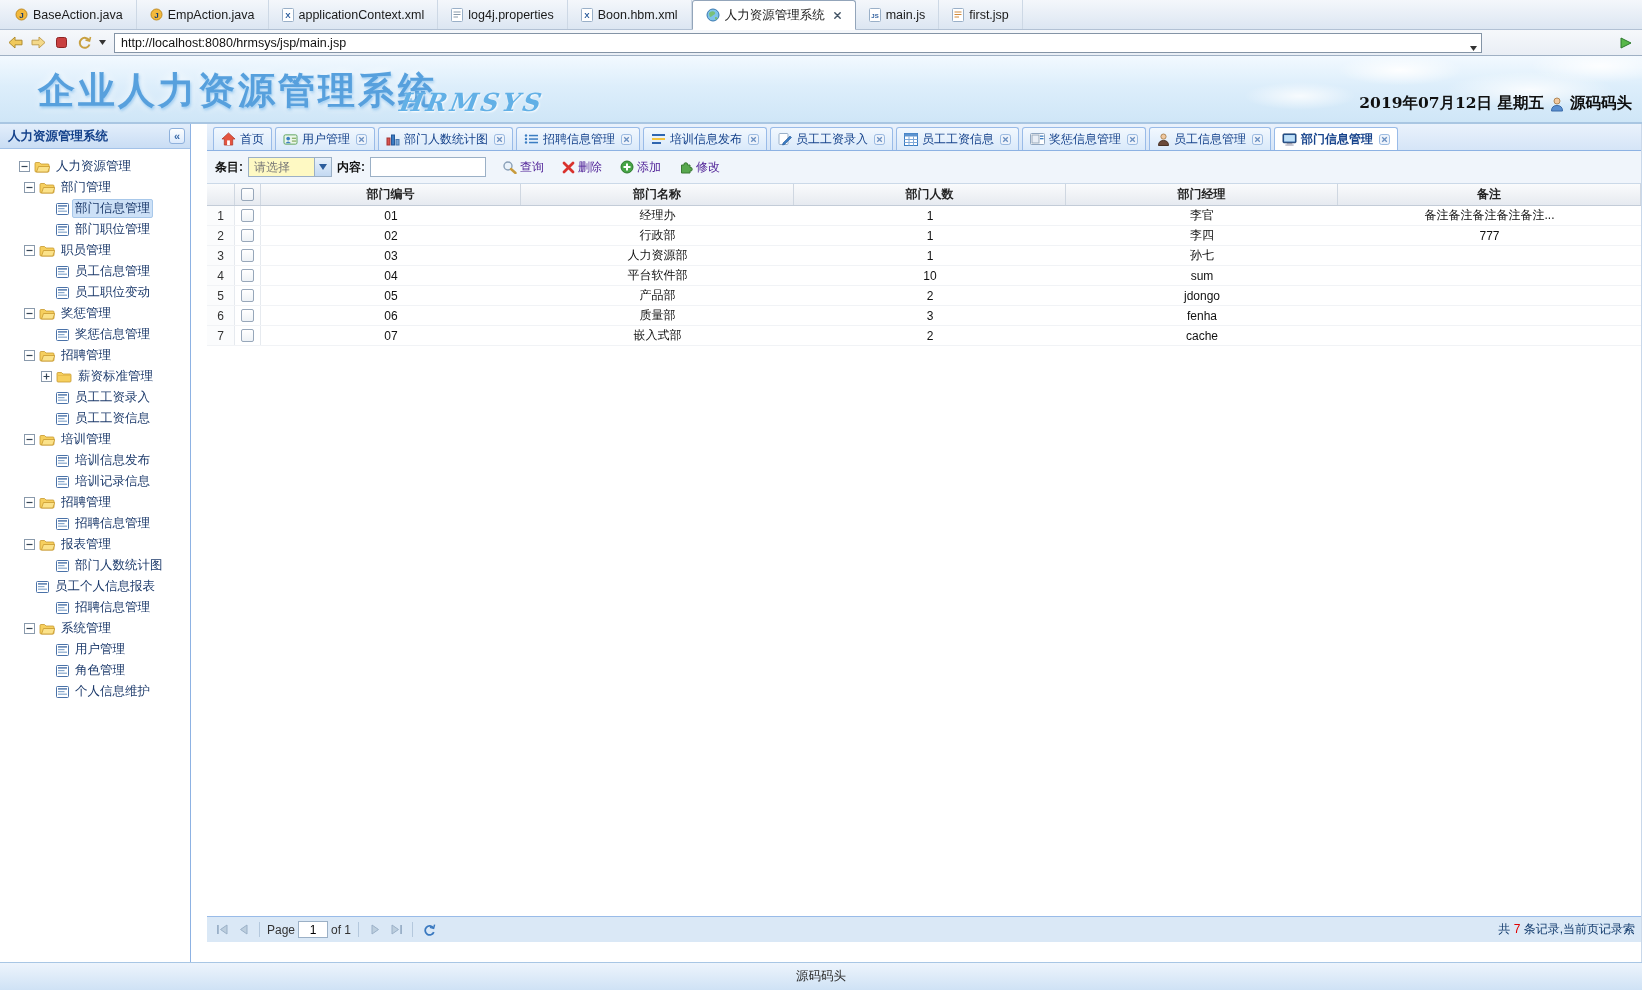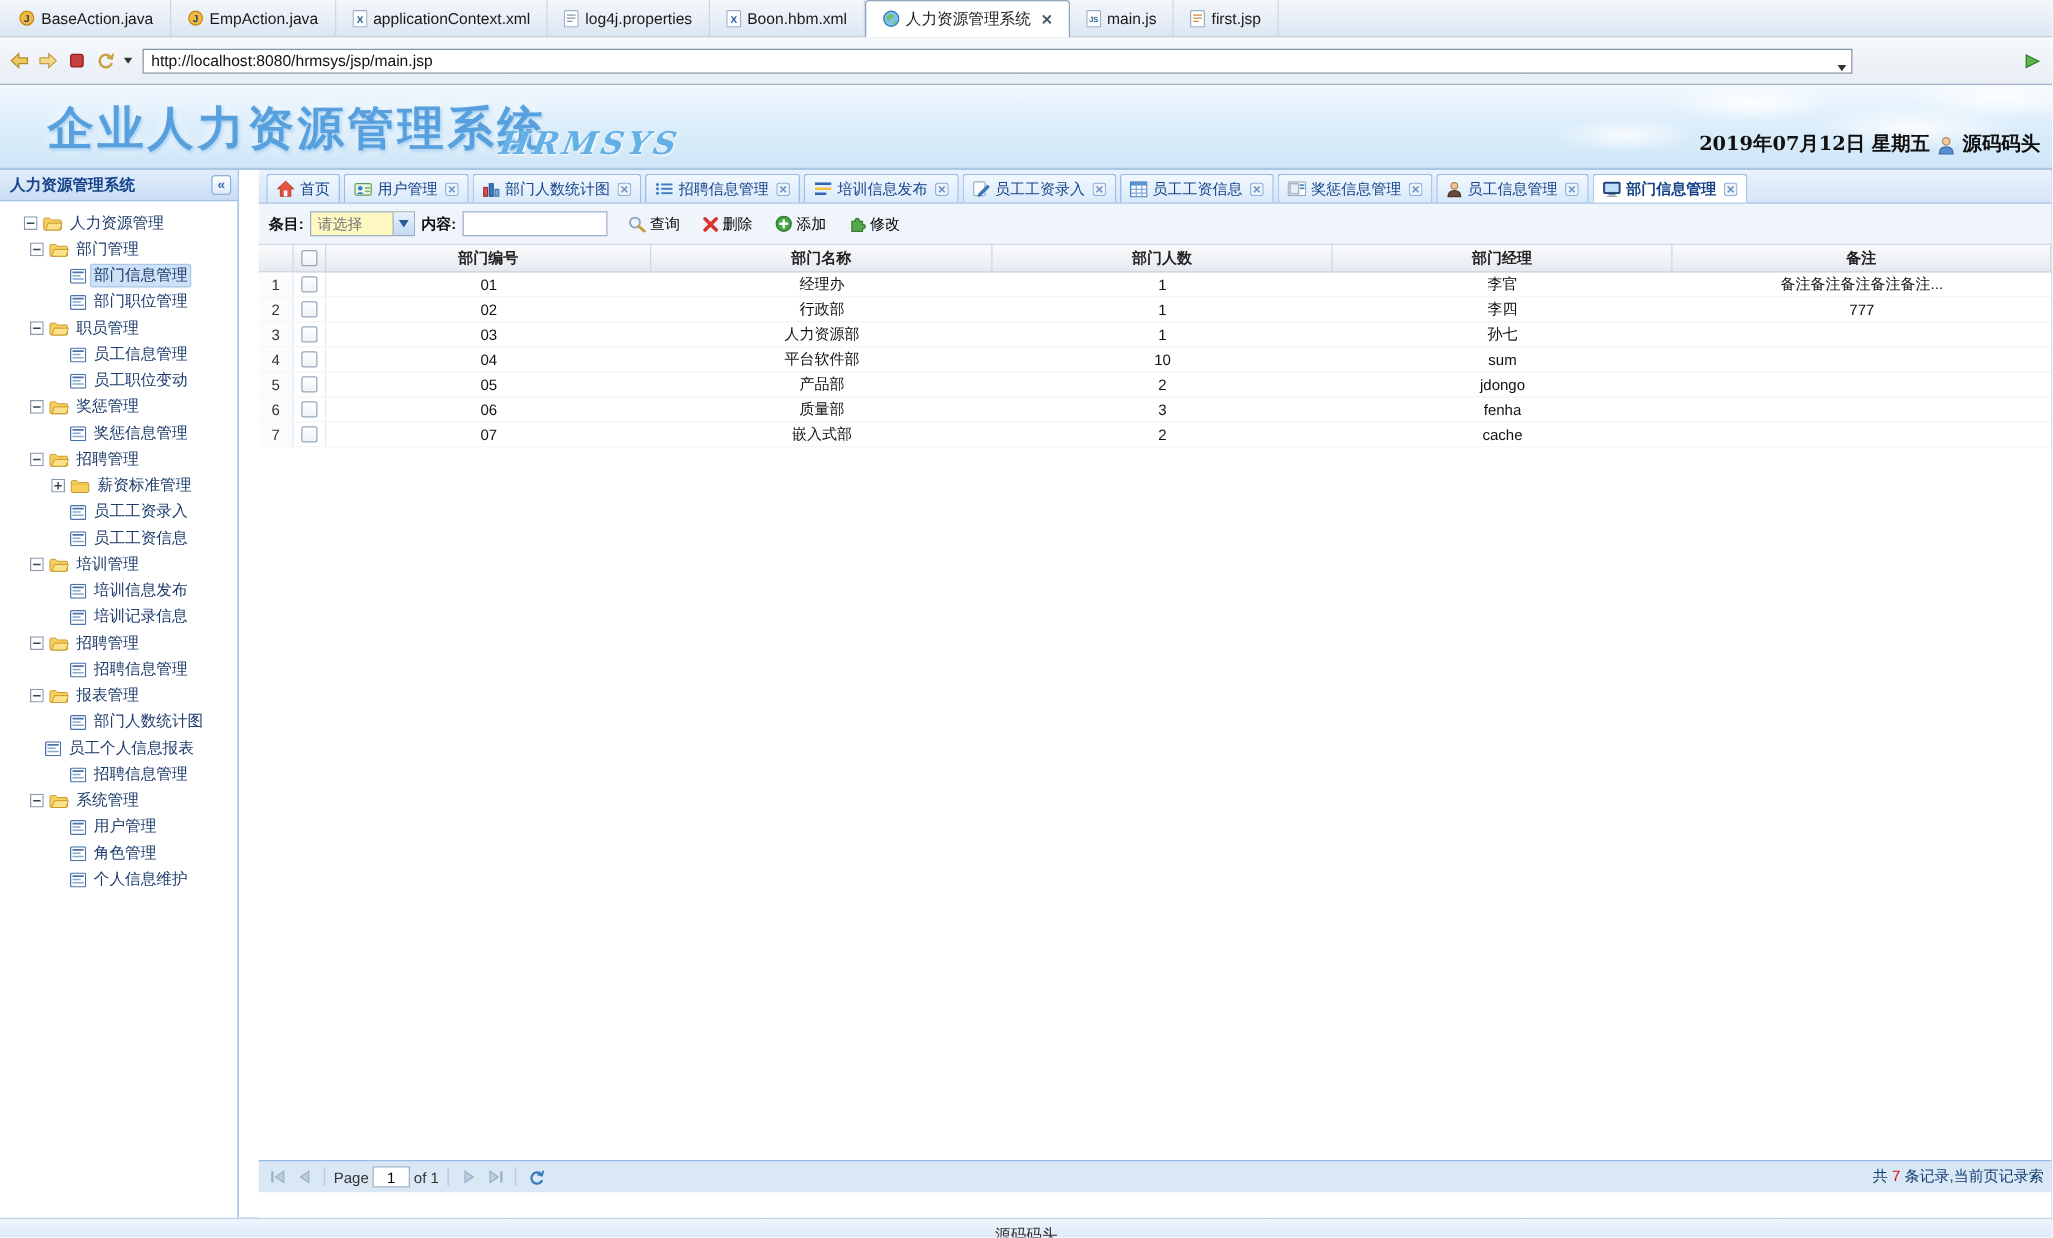--- a/index.html
+++ b/index.html
@@ -6,21 +6,21 @@
   html,body { width:1642px; height:990px; overflow:hidden; }
   body { font-family:"Liberation Sans", sans-serif; background:#fff; font-size:12px; }
 
   
   .editor-tabbar { height:30px; background:linear-gradient(#f4f7fb,#dce6f2); border-bottom:1px solid #b2c1d4; display:flex; align-items:stretch; padding-left:2px; }
   .etab { display:flex; align-items:center; gap:5px; padding:0 13px; font-size:12.5px; color:#1a1a1a; border-right:1px solid #cdd8e5; position:relative; cursor:default; }
   .etab.active { background:#fff; border:1px solid #93a5ba; border-bottom:1px solid #fff; border-radius:3px 3px 0 0; margin-bottom:-1px; }
   .etab-close { display:flex; margin-left:3px; }
 
   
-  .browser-bar { height:38px; background:linear-gradient(#f6f8fb,#e9eef5); border-bottom:1px solid #9fb0c4; display:flex; align-items:center; padding:0 5px; gap:3px; }
+  .browser-bar { height:26px; background:linear-gradient(#f6f8fb,#e9eef5); border-bottom:1px solid #9fb0c4; display:flex; align-items:center; padding:0 5px; gap:3px; }
   .bicon { display:flex; align-items:center; justify-content:center; width:20px; height:20px; }
   .bicon.narrow { width:10px; }
   .url-wrap { position:relative; width:1368px; height:20px; margin-left:4px; }
   .url-input { width:100%; height:100%; border:1px solid #7f8f a0; border:1px solid #8494a6; background:#fff; font-size:12.5px; padding:0 20px 0 6px; font-family:"Liberation Sans",sans-serif; color:#111; }
   .url-caret { position:absolute; right:5px; top:7px; }
   .go-btn { margin-left:auto; margin-right:4px; display:flex; }
 
   
   .banner { height:68px; position:relative; border-bottom:2px solid #a9c6e2;
     background:
@@ -55,21 +55,21 @@
   .mtab { height:23px; display:flex; align-items:center; gap:4px; padding:0 7px; border:1px solid #99bbe8; border-bottom:none; border-radius:3px 3px 0 0; background:linear-gradient(#f2f8fe,#d9e9fa); font-size:12px; color:#15428b; cursor:pointer; white-space:nowrap; }
   .mtab.active { background:#fff; font-weight:bold; color:#15428b; }
   .mtab-close { display:flex; margin-left:2px; }
 
   .filter-bar { height:33px; flex:0 0 33px; background:#f0f5fb; border-bottom:1px solid #cbd9e8; display:flex; align-items:center; padding:0 8px; gap:5px; font-size:12px; color:#111; }
   .fld-label { font-weight:bold; }
   .combo { position:relative; width:84px; height:20px; border:1px solid #9bb0c6; background:#fef9c3; display:flex; align-items:center; }
   .combo-val { flex:1; padding-left:5px; color:#777; font-size:12px; }
   .combo-btn { width:17px; height:100%; background:linear-gradient(#e8f1fb,#c3d9f2); border-left:1px solid #9bb0c6; display:flex; align-items:center; justify-content:center; cursor:pointer; }
   .txt-input { width:116px; height:20px; border:1px solid #9bb0c6; background:#fff; padding:0 4px; font-family:"Liberation Sans",sans-serif; font-size:12px; }
-  .tool-btn { display:flex; align-items:center; gap:3px; padding:2px 5px; color:#000000; cursor:pointer; border-radius:3px; }
+  .tool-btn { display:flex; align-items:center; gap:3px; padding:2px 5px; color:#4c1d95; cursor:pointer; border-radius:3px; }
   .tool-btn:first-of-type { margin-left:6px; }
 
   .grid { display:grid; grid-template-columns:28px 26px 260px 273px 272px 272px 1fr; }
   .grid-header { height:22px; background:linear-gradient(#fafbfc,#e6eaf0); border-bottom:1px solid #c3ccd8; }
   .gh { display:flex; align-items:center; justify-content:center; font-weight:bold; color:#222; font-size:12px; border-right:1px solid #cfd7e1; height:100%; }
   .grid-row { height:20px; border-bottom:1px solid #f1f3f6; }
   .gc { display:flex; align-items:center; justify-content:center; font-size:12px; color:#111; height:100%; overflow:hidden; white-space:nowrap; }
   .gc.numcell { color:#333; border-right:1px solid #e6eaef; background:#fbfcfd; }
   .gc.chkcell { border-right:1px solid #e6eaef; }
   .chk { width:13px; height:13px; border:1px solid #97a7ba; border-radius:2px; background:linear-gradient(#ffffff,#eef2f6); cursor:pointer; }

